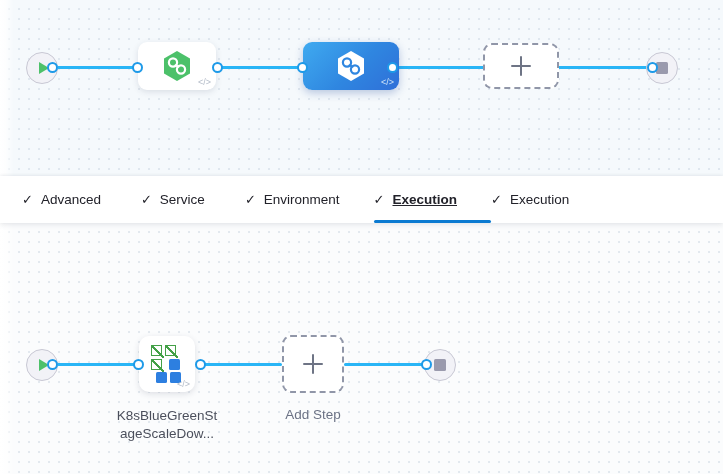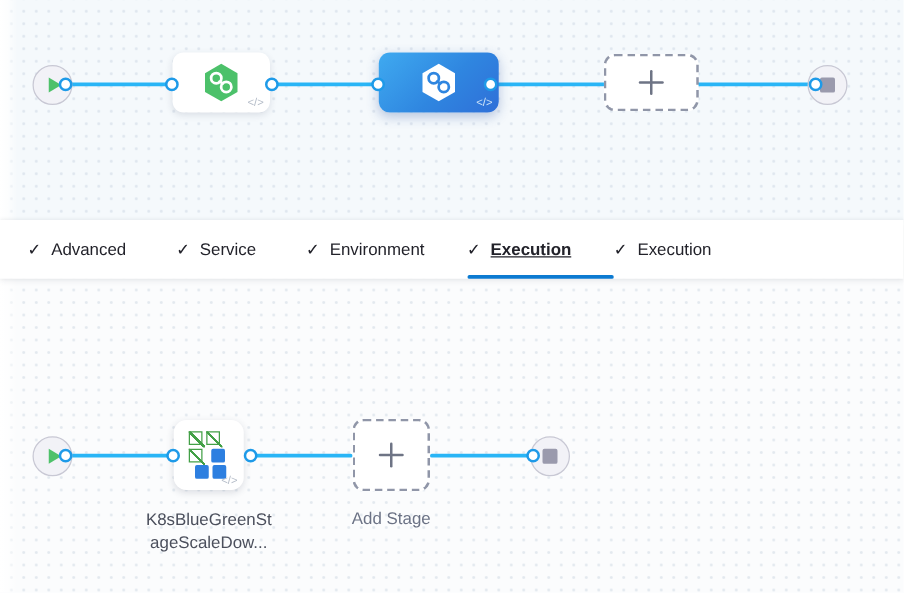--- a/index.html
+++ b/index.html
@@ -222,21 +222,21 @@
       <span class="codeicon">&lt;/&gt;</span>
     </div>
     <div class="port" style="left:133px;top:136px;"></div>
     <div class="port" style="left:195px;top:136px;"></div>
     <div class="nodelabel" style="left:107px;top:184px;width:120px;">K8sBlueGreenSt</div>
     <div class="nodelabel" style="left:107px;top:202px;width:120px;">ageScaleDow...</div>
 
     <div class="addstep addstage" style="left:282px;top:112px;width:62px;height:58px;">
       <span class="plus"></span>
     </div>
-    <div class="nodelabel muted" style="left:253px;top:183px;width:120px;">Add Stage</div>
+    <div class="nodelabel muted" style="left:253px;top:183px;width:120px;">Add Step</div>
 
     <div class="port" style="left:421px;top:136px;"></div>
     <div class="terminal" style="left:424px;top:126px;">
       <div class="stop-sq"></div>
     </div>
 
     <div class="edge-fade"></div>
   </div>
 
 </div>

